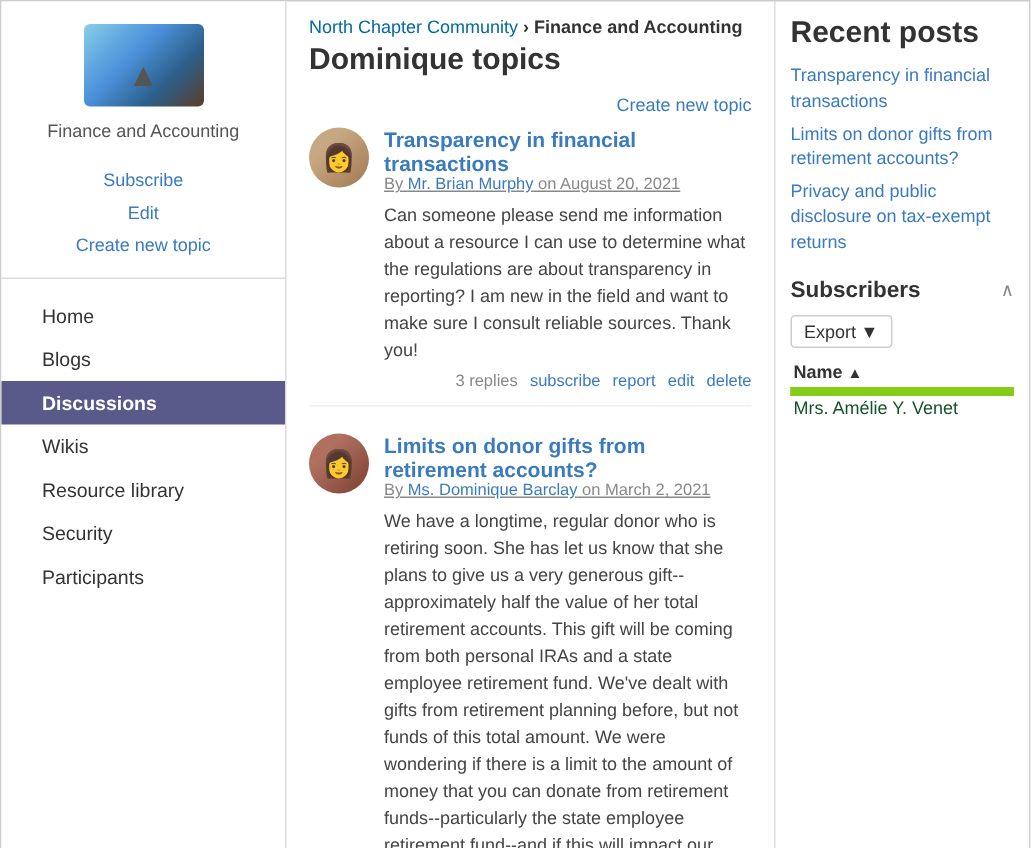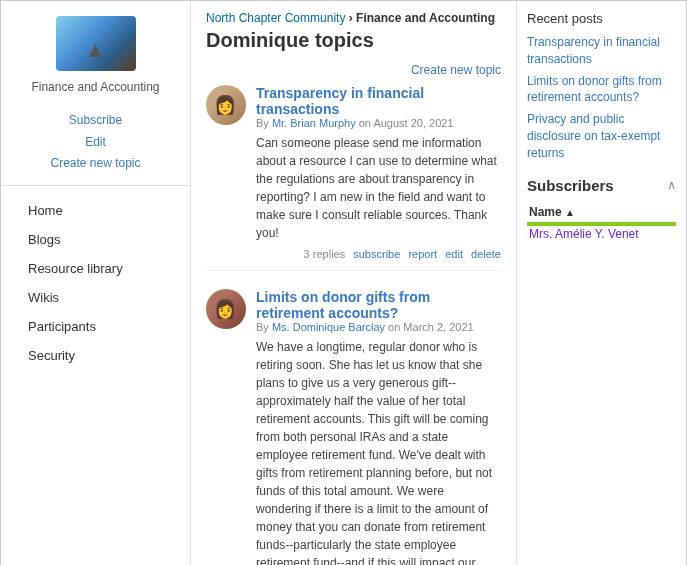--- a/index.html
+++ b/index.html
@@ -30,38 +30,38 @@
     .create-link a { color: #3a7abf; font-size: 12px; text-decoration: none; }
 
     
     .discussion-post { display: flex; gap: 10px; margin-bottom: 18px; padding-bottom: 10px; border-bottom: 1px solid #eee; }
     .post-avatar { width: 40px; height: 40px; min-width: 40px; border-radius: 50%; overflow: hidden; }
     .avatar-1 { background: linear-gradient(135deg, #c8a882 30%, #a07850 100%); }
     .avatar-2 { background: linear-gradient(135deg, #b07060 30%, #7a4030 100%); }
     .avatar-img { width: 40px; height: 40px; display: flex; align-items: center; justify-content: center; font-size: 18px; }
     .post-body { flex: 1; }
     .post-title { font-size: 14px; color: #3a7abf; font-weight: bold; text-decoration: none; cursor: pointer; }
-    .post-meta { font-size: 11px; color: #888; margin-bottom: 5px; }
+    .post-meta { font-size: 11px; color: #888; margin-bottom: 5px; text-decoration: underline; }
     .post-meta a { color: #3a7abf; text-decoration: none; }
     .post-text { font-size: 12px; color: #444; line-height: 1.5; margin-bottom: 6px; }
     .post-actions { font-size: 11px; color: #888; text-align: right; }
     .post-actions a { color: #3a7abf; text-decoration: none; margin-left: 5px; }
 
     
     .right-panel { width: 170px; min-width: 170px; padding: 10px; border-left: 1px solid #ddd; }
-    .recent-posts-title { font-size: 13px; font-weight: normal; margin-bottom: 8px; }
+    .recent-posts-title { font-size: 20px; font-weight: bold; margin-bottom: 8px; }
     .recent-post-link { display: block; color: #3a7abf; font-size: 12px; text-decoration: none; margin-bottom: 5px; line-height: 1.4; }
     .subscribers-section { margin-top: 15px; }
     .subscribers-header { display: flex; align-items: center; justify-content: space-between; margin-bottom: 8px; }
     .subscribers-title { font-size: 15px; font-weight: bold; }
     .chevron-up { font-size: 12px; color: #888; }
     .export-btn { background: #fff; border: 1px solid #ccc; border-radius: 3px; padding: 3px 8px; font-size: 12px; cursor: pointer; display: flex; align-items: center; gap: 3px; color: #333; }
     .subscribers-table { width: 100%; border-collapse: collapse; margin-top: 5px; }
-    .subscribers-table th { font-size: 12px; font-weight: bold; text-align: left; border-bottom: 4px solid #84cc16; padding: 3px 2px; color: #333; }
-    .subscribers-table td { font-size: 12px; padding: 1px 2px; color: #6d28d9; }
+    .subscribers-table th { font-size: 12px; font-weight: bold; text-align: left; border-bottom: 6px solid #84cc16; padding: 3px 2px; color: #333; }
+    .subscribers-table td { font-size: 12px; padding: 1px 2px; color: #14532d; }
     .sort-arrow { font-size: 10px; }
   </style>
 </head>
 <body>
 
 <div class="outer-wrapper">
 
   <div class="sidebar">
     <div class="sidebar-logo">
       <div class="sidebar-logo-img"></div>
@@ -69,24 +69,25 @@
     </div>
     <div class="sidebar-links">
       <a>Subscribe</a>
       <a>Edit</a>
       <a>Create new topic</a>
     </div>
     <hr class="sidebar-divider">
     <nav class="sidebar-nav">
       <div class="sidebar-nav-item">Home</div>
       <div class="sidebar-nav-item">Blogs</div>
+      <div class="sidebar-nav-item active">Discussions</div>
+      <div class="sidebar-nav-item">Wikis</div>
       <div class="sidebar-nav-item">Resource library</div>
-      <div class="sidebar-nav-item">Wikis</div>
+      <div class="sidebar-nav-item">Security</div>
       <div class="sidebar-nav-item">Participants</div>
-      <div class="sidebar-nav-item">Security</div>
     </nav>
   </div>
 
   <div class="main-content">
     <div class="breadcrumb">
       <a>North Chapter Community</a>
       <span> › </span>
       <span>Finance and Accounting</span>
     </div>
     <div class="page-title">Dominique topics</div>
@@ -134,20 +135,26 @@
     <div class="recent-posts-title">Recent posts</div>
     <a class="recent-post-link">Transparency in financial transactions</a>
     <a class="recent-post-link">Limits on donor gifts from retirement accounts?</a>
     <a class="recent-post-link">Privacy and public disclosure on tax-exempt returns</a>
 
     <div class="subscribers-section">
       <div class="subscribers-header">
         <span class="subscribers-title">Subscribers</span>
         <span class="chevron-up">∧</span>
       </div>
+      <div style="text-align:right; margin-bottom:6px;">
+        <button class="export-btn">
+          <span>Export</span>
+          <span>▼</span>
+        </button>
+      </div>
       <table class="subscribers-table">
         <thead>
           <tr>
             <th>
               <span>Name</span>
               <span class="sort-arrow">▲</span>
             </th>
           </tr>
         </thead>
         <tbody>

